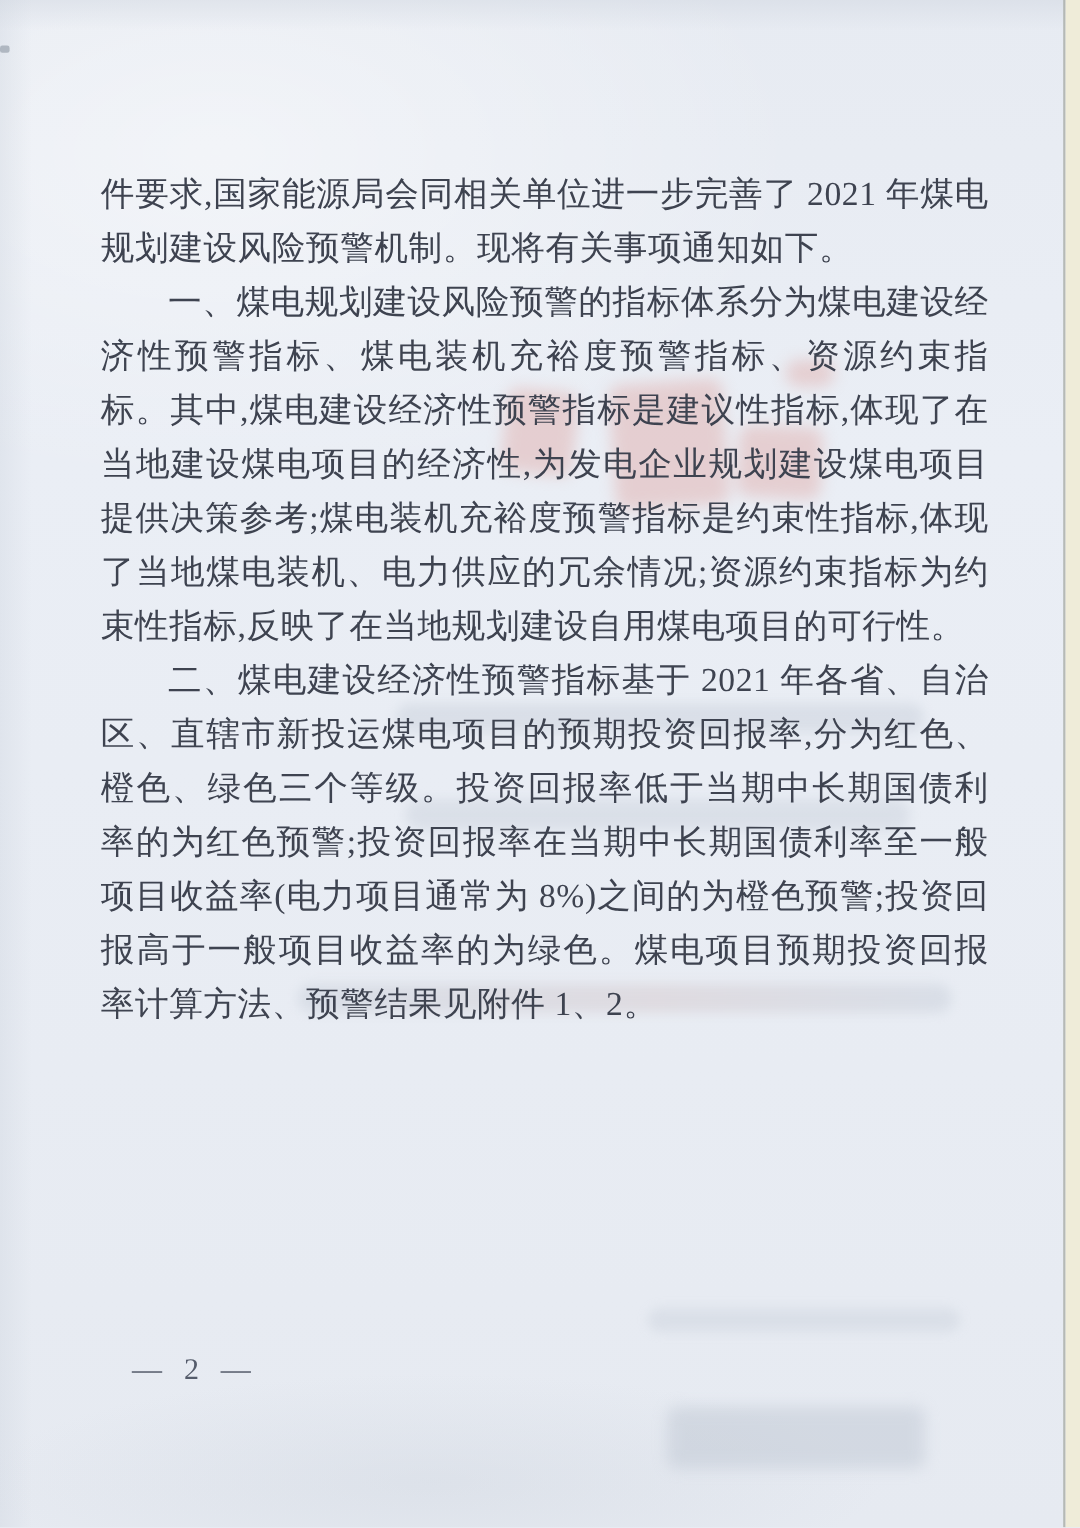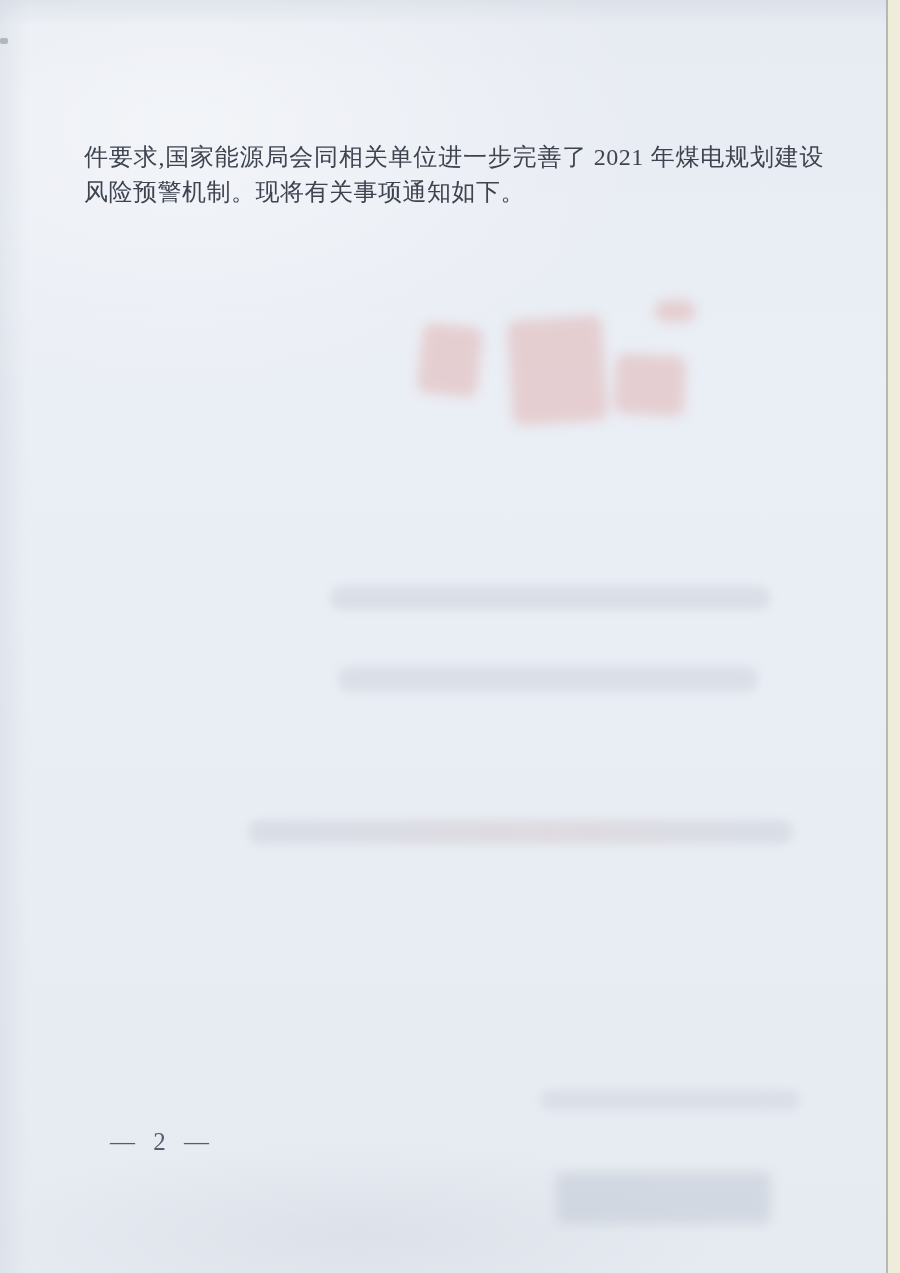--- a/index.html
+++ b/index.html
@@ -32,22 +32,22 @@
     position: absolute; inset: 0; pointer-events: none;
     background:
       linear-gradient(90deg, rgba(205,212,222,0.35) 0%, rgba(205,212,222,0) 3%),
       linear-gradient(180deg, rgba(200,207,218,0.35) 0%, rgba(200,207,218,0) 2%),
       radial-gradient(ellipse 500px 120px at 40% 97%, rgba(203,210,220,0.35), rgba(203,210,220,0) 75%);
   }
   .text-block {
     position: absolute;
     left: 84px; top: 140px; width: 740px;
     color: var(--ink);
-    font-size: 24px;
-    line-height: 35px;
+    font-size: 28px;
+    line-height: 45px;
     letter-spacing: 0.5px;
     text-align: justify;
     text-justify: inter-ideograph;
   }
   .para { margin: 0; text-indent: 2em; }
   .para.no-indent { text-indent: 0; }
   .page-number {
     position: absolute;
     left: 110px; top: 1128px;
     color: var(--ink-soft);
@@ -93,20 +93,22 @@
   </div>
   <div class="bleed streak s1"></div>
   <div class="bleed streak s2"></div>
   <div class="bleed streak s3"></div>
   <div class="bleed streak s4"></div>
   <div class="bleed bleed-bottom-blob"></div>
   <div class="edge-speck"></div>
 
   <div class="text-block">
     <p class="para no-indent">件要求,国家能源局会同相关单位进一步完善了 2021 年煤电规划建设风险预警机制。现将有关事项通知如下。</p>
+    <p class="para">一、煤电规划建设风险预警的指标体系分为煤电建设经济性预警指标、煤电装机充裕度预警指标、资源约束指标。其中,煤电建设经济性预警指标是建议性指标,体现了在当地建设煤电项目的经济性,为发电企业规划建设煤电项目提供决策参考;煤电装机充裕度预警指标是约束性指标,体现了当地煤电装机、电力供应的冗余情况;资源约束指标为约束性指标,反映了在当地规划建设自用煤电项目的可行性。</p>
+    <p class="para">二、煤电建设经济性预警指标基于 2021 年各省、自治区、直辖市新投运煤电项目的预期投资回报率,分为红色、橙色、绿色三个等级。投资回报率低于当期中长期国债利率的为红色预警;投资回报率在当期中长期国债利率至一般项目收益率(电力项目通常为 8%)之间的为橙色预警;投资回报高于一般项目收益率的为绿色。煤电项目预期投资回报率计算方法、预警结果见附件 1、2。</p>
   </div>
 
   <div class="page-number">— 2 —</div>
 
   <div class="paper-edge-line"></div>
   <div class="paper-edge-strip"></div>
 
 </div>
 
 </body></html>

